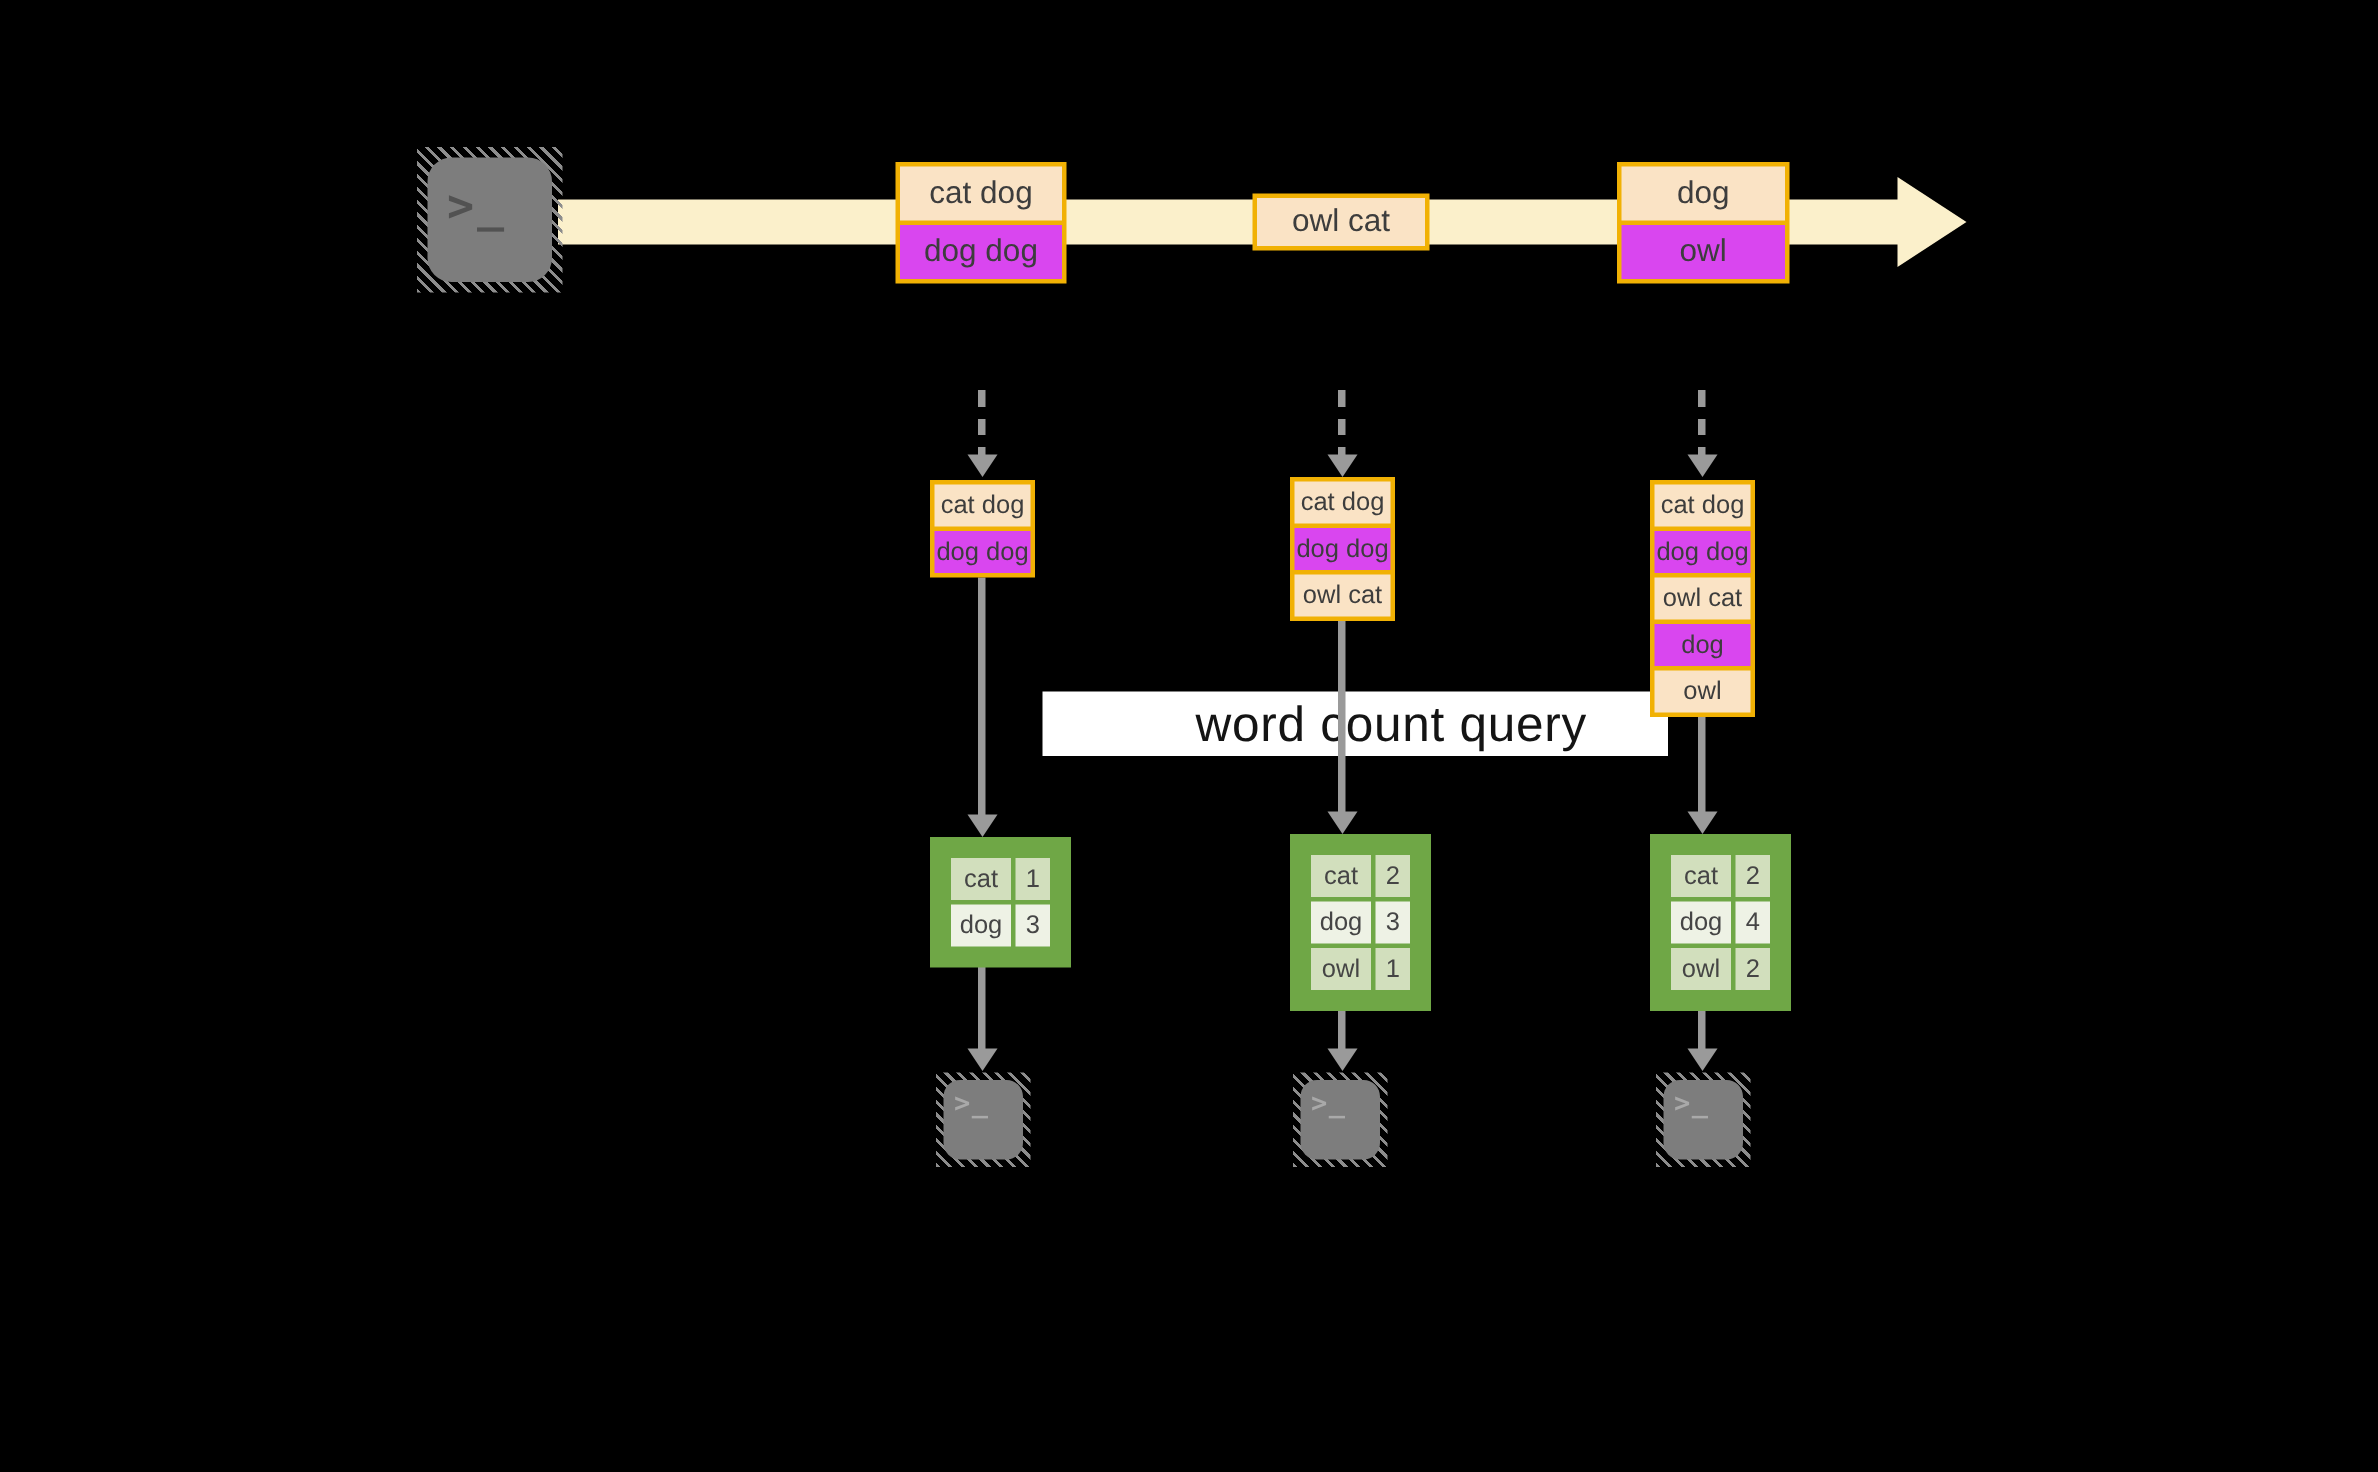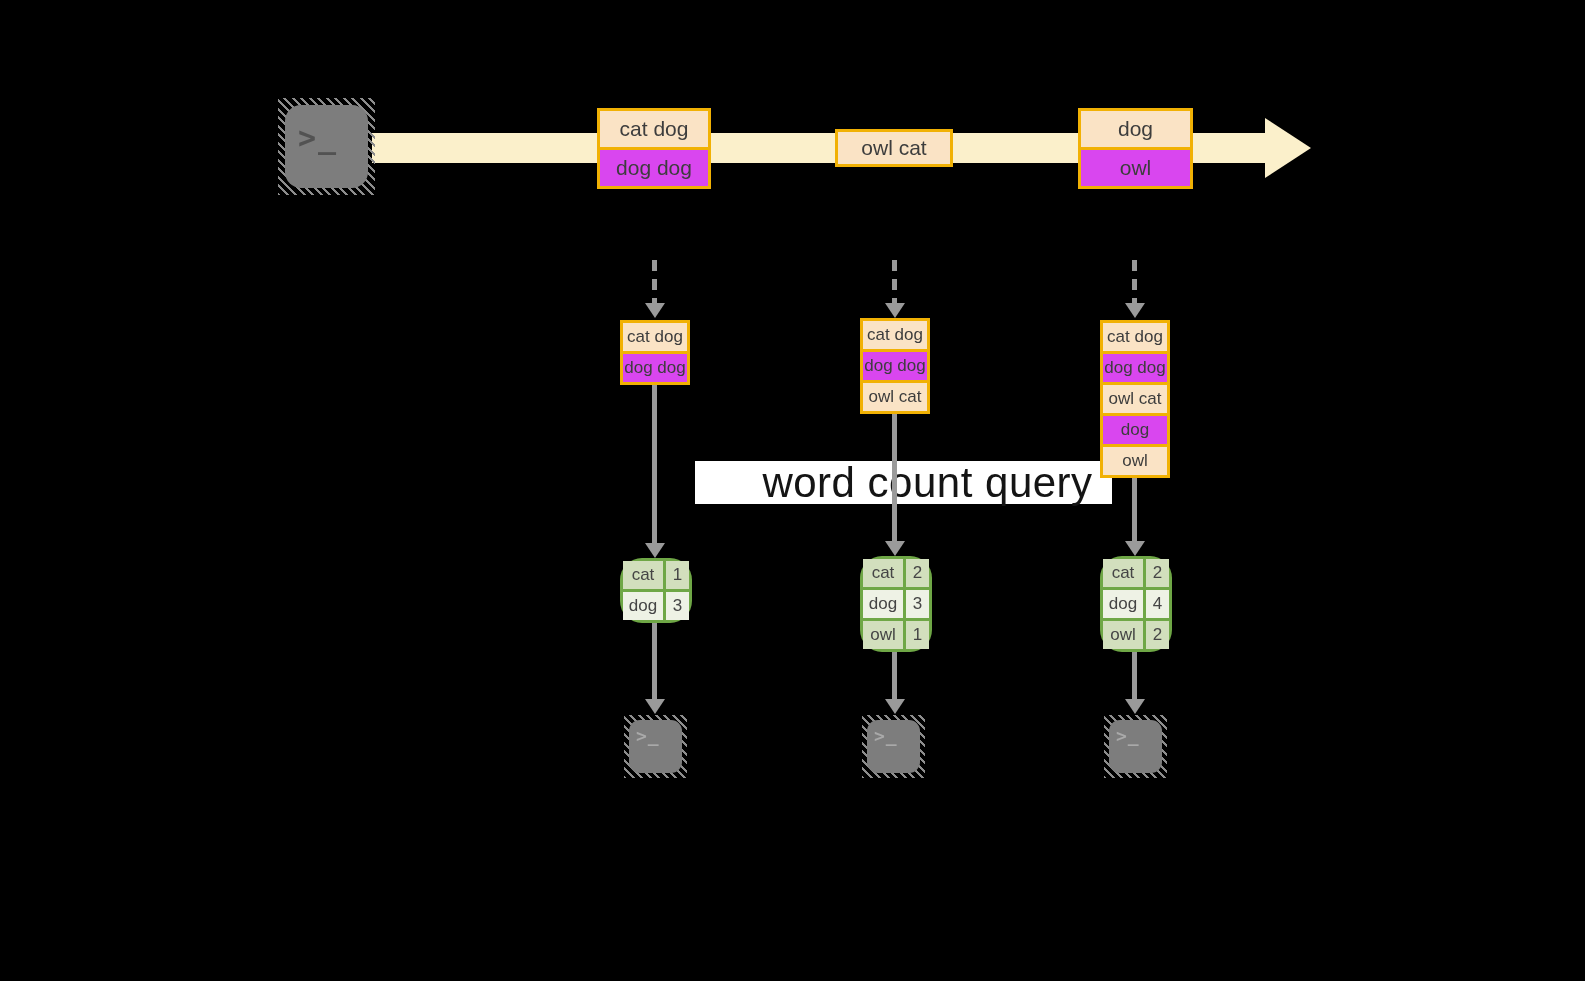--- a/index.html
+++ b/index.html
@@ -15,38 +15,38 @@
   
   .obox{position:absolute;display:grid;gap:3px;padding:3px;background:#f1b104;z-index:3;}
   .ocell{display:flex;align-items:center;justify-content:center;color:#3d3d3d;}
   .big .ocell{height:36px;font-size:21px;}
   .single .ocell{height:32px;font-size:21px;}
   .ostack .ocell{height:28px;font-size:17px;}
   .peach{background:#fae3c5;}
   .cream{background:#d946ef;}
 
   
-  .gtable{position:absolute;display:grid;grid-template-columns:40px 23px;gap:3px;padding:3px;
-          background:#6fa746;z-index:6;border-radius:22px;}
+  .gtable{position:absolute;display:grid;grid-template-columns:40px 23px;gap:3px;padding:14px;
+          background:#6fa746;z-index:6;}
   .gcell{display:flex;align-items:center;justify-content:center;height:28px;font-size:17px;color:#454545;}
   .gdark{background:#d2dfbd;}
   .glight{background:#eef2e5;}
 
   
   .vline{position:absolute;width:5px;background:#9a9a9a;z-index:5;}
   .vdash{position:absolute;width:5px;z-index:5;
          background:repeating-linear-gradient(to bottom,#9a9a9a 0 11px,transparent 11px 19px);}
   .vhead{position:absolute;width:0;height:0;z-index:5;
          border-left:10px solid transparent;border-right:10px solid transparent;
          border-top:15px solid #9a9a9a;}
 
   
   .qlabel{position:absolute;left:695px;top:461px;width:417px;height:43px;background:#fff;z-index:4;
           display:flex;align-items:center;justify-content:center;}
-  .qlabel span{position:relative;z-index:7;font-size:42px;font-weight:300;color:#141414;
+  .qlabel span{position:relative;z-index:7;font-size:33px;font-weight:300;color:#141414;
                letter-spacing:.5px;margin-left:48px;}
 
   
   .term{position:absolute;z-index:6;
         background:repeating-linear-gradient(45deg,#8d8d8d 0 2px,transparent 2px 6px);}
   .term-inner{position:absolute;background:#7d7d7d;display:block;}
   .term-big{left:278px;top:98px;width:97px;height:97px;}
   .term-big .term-inner{inset:7px;border-radius:16px;}
   .term-sm{width:63px;height:63px;}
   .term-sm .term-inner{inset:5px;border-radius:11px;}

